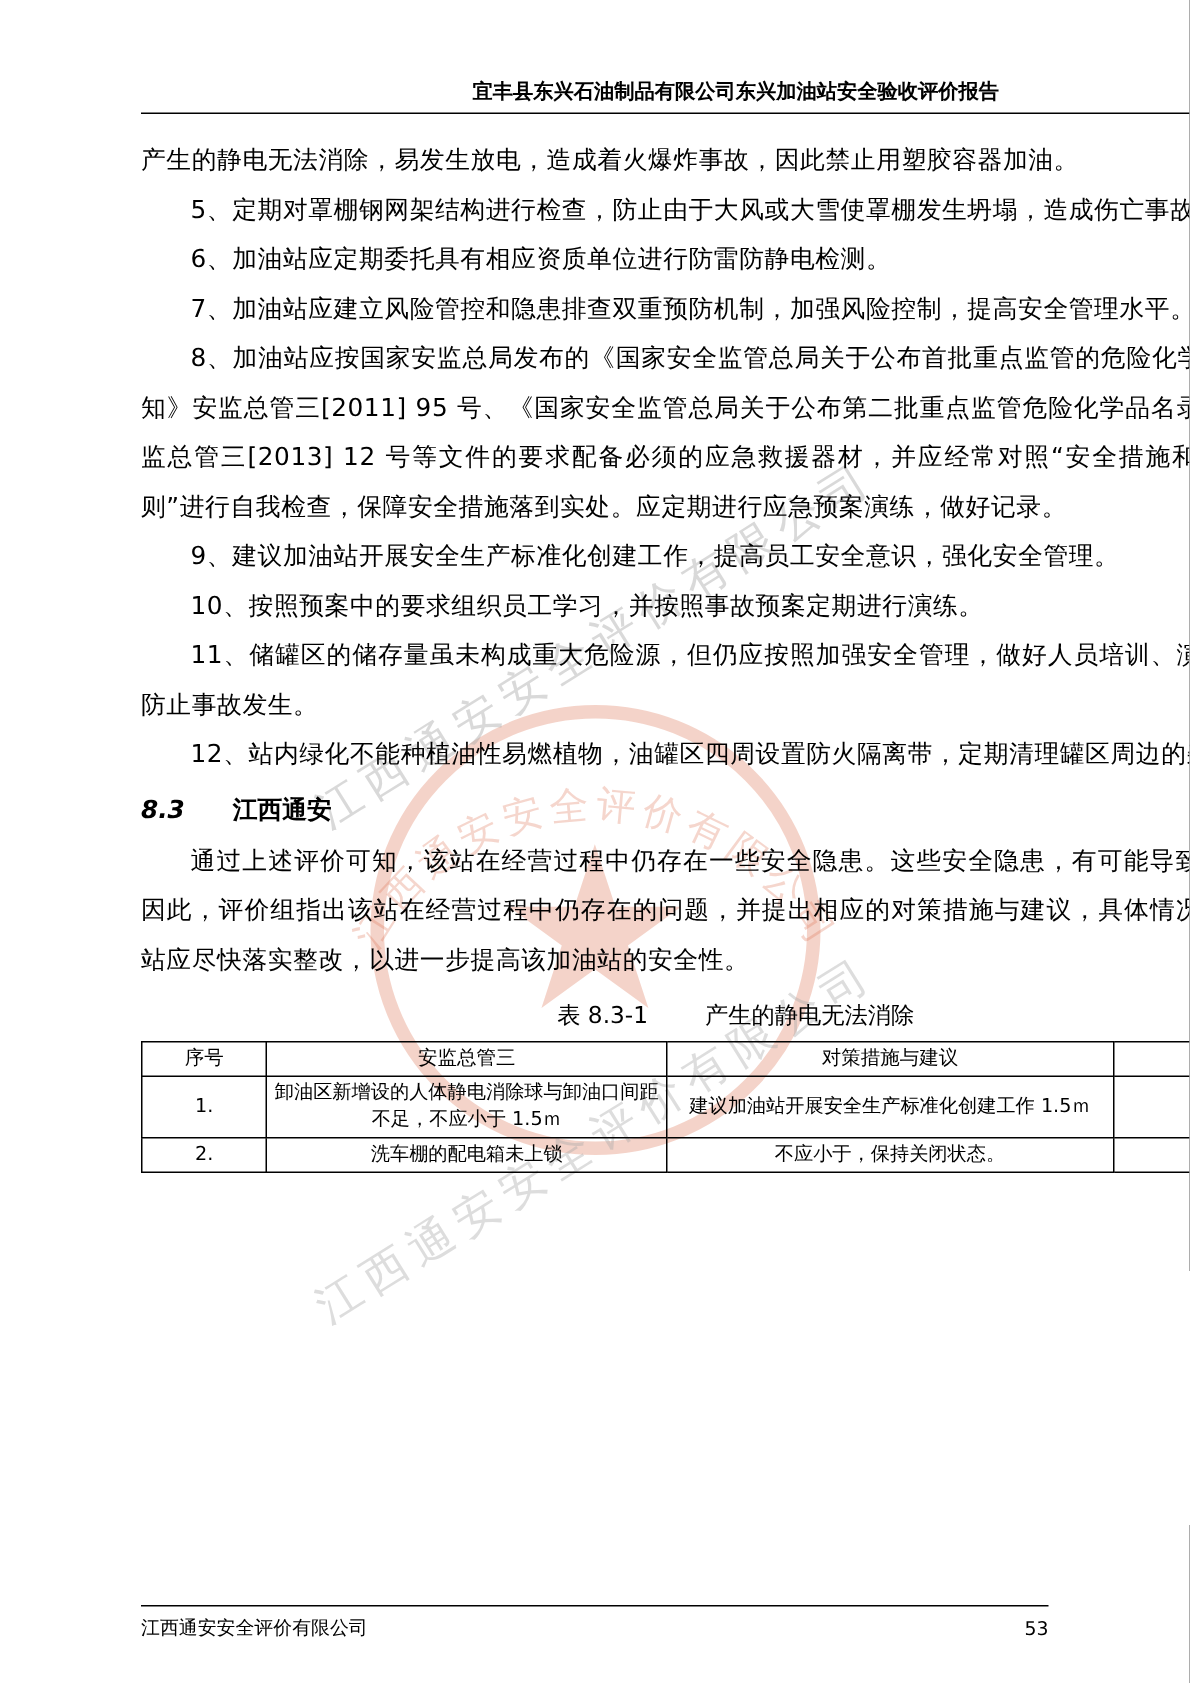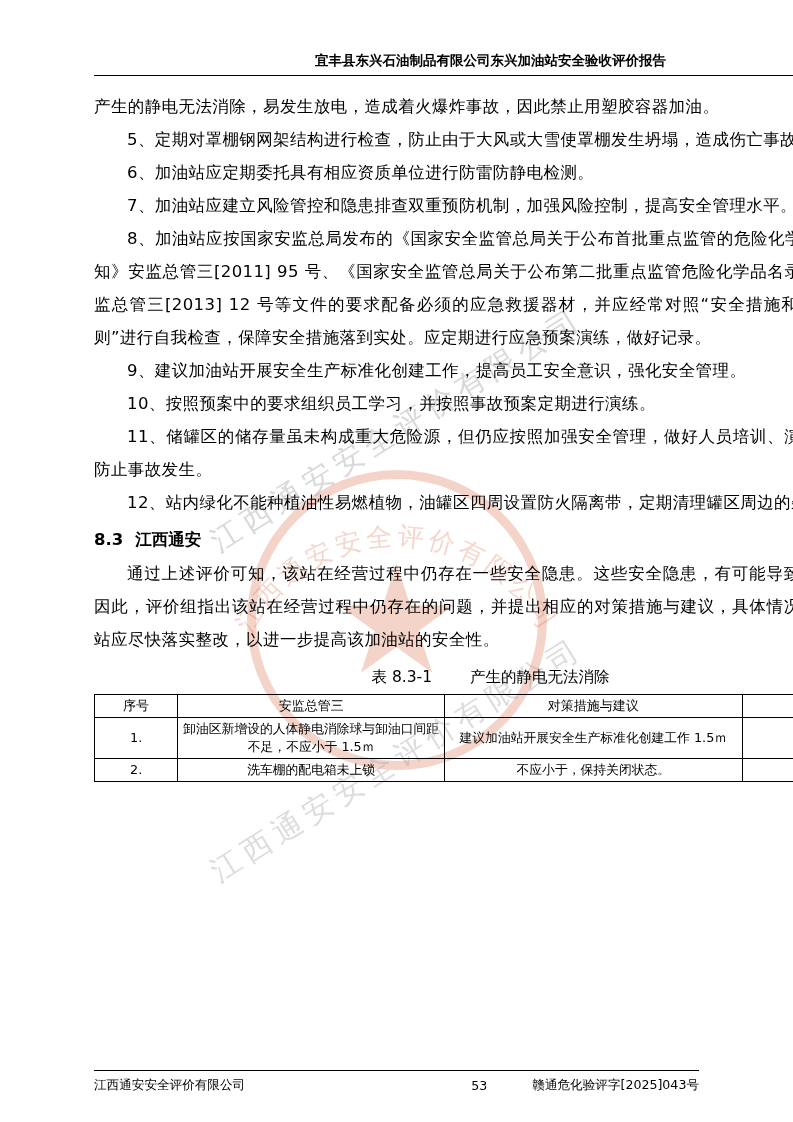--- a/index.html
+++ b/index.html
@@ -49,21 +49,22 @@
   }
   .section-head {
     font-size: 16.5px;
     font-weight: bold;
     line-height: 34px;
     margin: 4px 0 0 0;
     color: #000;
   }
   .section-head .num {
     display: inline-block;
-    margin-right: 12px;
+    margin-right: 32px;
+    font-style: italic;
   }
   .table-caption {
     text-align: center;
     font-size: 15.5px;
     line-height: 30px;
     margin-top: 6px;
     color: #000;
   }
   .table-caption .gap { display:inline-block; width: 38px; }
   table.data {
@@ -254,17 +255,16 @@
     </tbody>
       </table>
 
   </div>
 
   <div class="footer">
     <div class="footer-rule"></div>
     <div class="footer-row">
       <div class="footer-left">江西通安安全评价有限公司</div>
       <div class="footer-center">53</div>
-      <div class="footer-right">赣通危化验评字[2025]043号</div>
     </div>
   </div>
 
 </div>
 
 </body></html>

